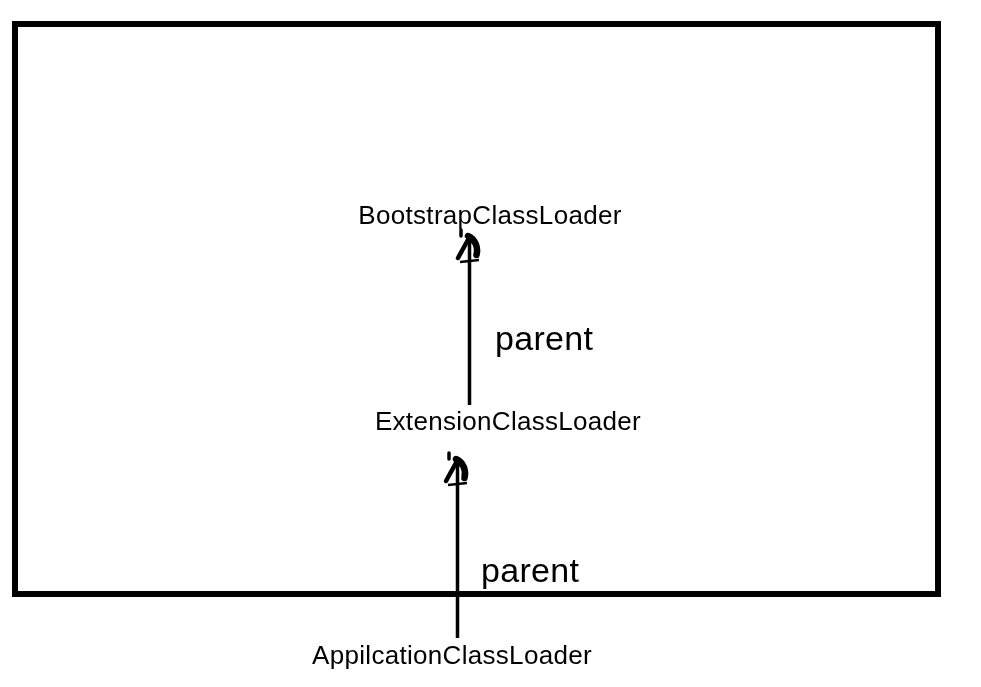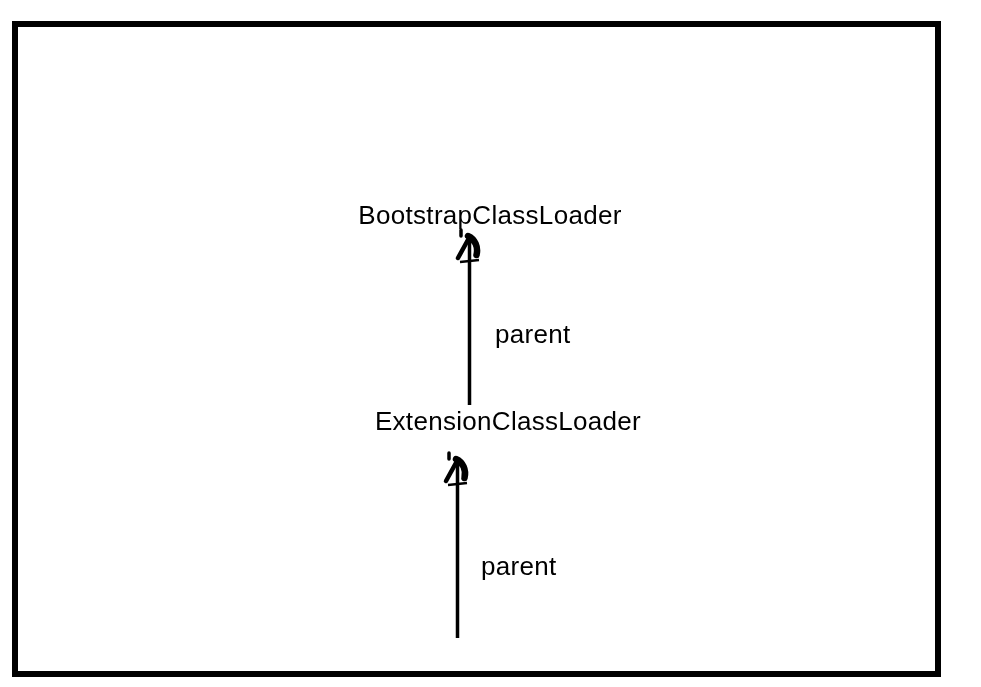--- a/index.html
+++ b/index.html
@@ -14,41 +14,41 @@
     background: #ffffff;
     font-family: "Liberation Sans", "DejaVu Sans", sans-serif;
     color: #000000;
     overflow: hidden;
   }
   .frame {
     position: absolute;
     left: 12px;
     top: 21px;
     width: 929px;
-    height: 656px;
+    height: 576px;
     border: 6px solid #000000;
     box-sizing: border-box;
     background: #ffffff;
   }
   .node-label {
     position: absolute;
     transform: translate(-50%, -50%);
     font-size: 26px;
     font-weight: 400;
     letter-spacing: 0.3px;
     white-space: nowrap;
     color: #000000;
   }
   .node-bootstrap   { left: 472px; top: 188px; }
   .node-extension   { left: 463px; top: 394px; margin-left: 27px; }
   .node-application { left: 434px; top: 628px; }
 
   .edge-label {
     position: absolute;
-    font-size: 26px;
+    font-size: 34px;
     letter-spacing: 0.3px;
     white-space: nowrap;
     color: #000000;
   }
   .edge-label-1 { left: 477px; top: 292px; }
   .edge-label-2 { left: 463px; top: 524px; }
 
   .arrow {
     position: absolute;
   }
@@ -58,20 +58,21 @@
 </head>
 <body>
 
 <div class="canvas">
   <div class="frame">
 
     <div class="node-label node-bootstrap">BootstrapClassLoader</div>
 
     <div class="node-label node-extension">ExtensionClassLoader</div>
 
+    <div class="node-label node-application">AppilcationClassLoader</div>
 
     <div class="arrow arrow-1">
       <svg width="44" height="180" viewBox="0 0 44 180" xmlns="http://www.w3.org/2000/svg">
         <line x1="21.5" y1="12" x2="21.5" y2="177" stroke="#000" stroke-width="3.5"></line>
         <path d="M13,2 L13,8" stroke="#000" stroke-width="3.5" fill="none" stroke-linecap="round"></path>
         <path d="M21,10 L10,30" stroke="#000" stroke-width="4.5" fill="none" stroke-linecap="round"></path>
         <path d="M20,8 C27,11 30.5,19 28.5,27" stroke="#000" stroke-width="6.5" fill="none" stroke-linecap="round"></path>
         <path d="M12,34 L31,32" stroke="#000" stroke-width="2.5" fill="none"></path>
       </svg>
     </div>

